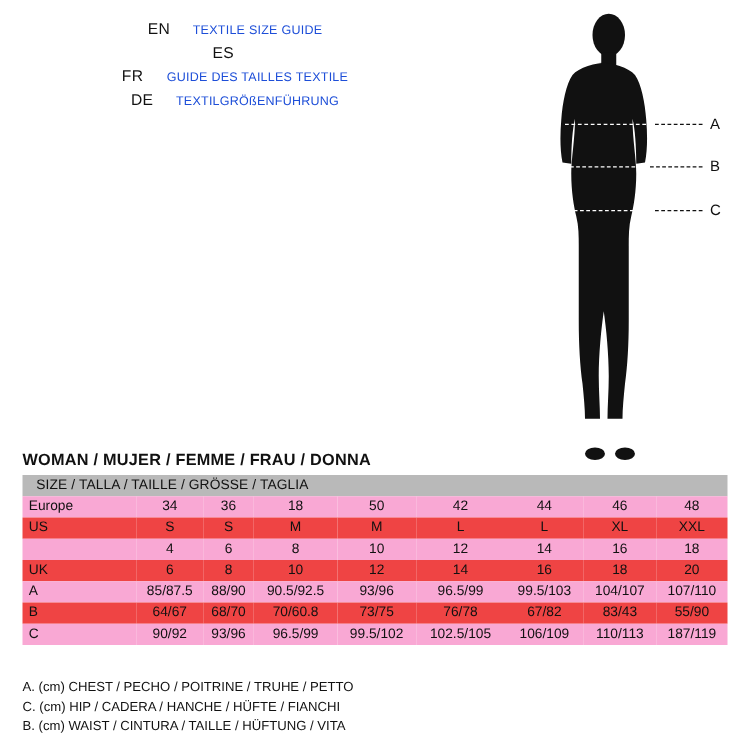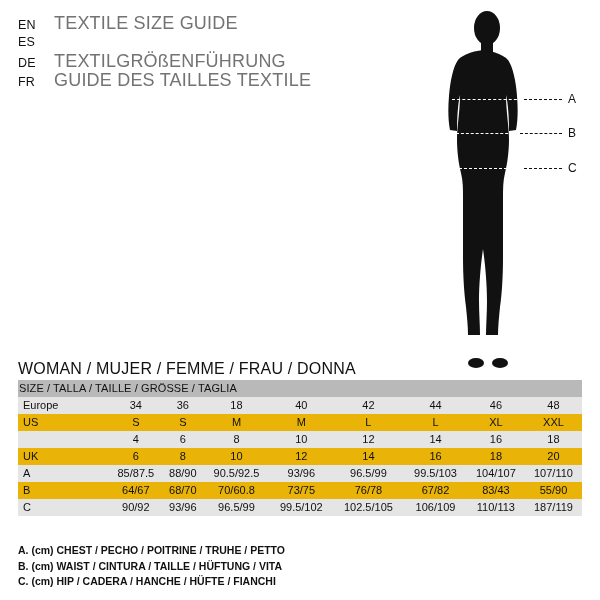--- a/index.html
+++ b/index.html
@@ -26,31 +26,32 @@
     position: absolute;
     left: 18px;
     top: 14px;
     width: 340px;
   }
   .title-row {
     display: flex;
     align-items: baseline;
     height: 19px;
     line-height: 19px;
+    justify-content: center;
   }
   .title-lang {
     width: 36px;
     font-size: 12.5px;
     letter-spacing: 0.2px;
     color: #111;
   }
   .title-text {
-    font-size: 18px;
+    font-size: 10px;
     letter-spacing: 0.2px;
-    color: #737373;
+    color: #1d4ed8;
   }
 
   
   .figure-wrap {
     position: absolute;
     left: 418px;
     top: 6px;
     width: 170px;
     height: 370px;
   }
@@ -69,22 +70,22 @@
     font-size: 12px;
     color: #111;
     font-family: "Liberation Sans", sans-serif;
   }
 
   
   .woman-head {
     position: absolute;
     left: 18px;
     top: 360px;
-    font-size: 16px;
-    font-weight: normal;
+    font-size: 13px;
+    font-weight: bold;
     letter-spacing: 0.2px;
     color: #111;
   }
 
   
   .size-table {
     position: absolute;
     left: 18px;
     top: 380px;
     width: 564px;
@@ -95,68 +96,68 @@
   .size-table td, .size-table th {
     padding: 0;
     height: 17px;
     line-height: 17px;
     text-align: center;
     font-weight: normal;
   }
   .size-table tr.header-row td {
     background: #b9b9b9;
     text-align: left;
-    padding-left: 1px;
+    padding-left: 11px;
     font-size: 11px;
     letter-spacing: 0.1px;
   }
   .size-table tr.band td {
-    background: #e5e5e5;
+    background: #f9a8d4;
   }
   .size-table tr.plain td {
-    background: #eab308;
+    background: #ef4444;
   }
   .size-table td.rowlabel {
     text-align: left;
     padding-left: 5px;
     width: 86px;
   }
 
   
   .legend {
     position: absolute;
     left: 18px;
     top: 543px;
     font-size: 10.5px;
     color: #111;
     line-height: 15.5px;
-    font-weight: bold;
+    font-weight: normal;
   }
   .legend div { white-space: nowrap; }
 </style>
 </head>
 <body>
 
 <div id="page">
 
   <div class="titles">
     <div class="title-row">
       <span class="title-lang">EN</span>
       <span class="title-text">TEXTILE SIZE GUIDE</span>
     </div>
     <div class="title-row">
       <span class="title-lang">ES</span>
     </div>
     <div class="title-row">
+      <span class="title-lang">FR</span>
+      <span class="title-text">GUIDE DES TAILLES TEXTILE</span>
+    </div>
+    <div class="title-row">
       <span class="title-lang">DE</span>
       <span class="title-text">TEXTILGRÖßENFÜHRUNG</span>
-    </div>
-    <div class="title-row">
-      <span class="title-lang">FR</span>
-      <span class="title-text">GUIDE DES TAILLES TEXTILE</span>
     </div>
   </div>
 
   <div class="figure-wrap">
     <svg class="figure-svg" width="170" height="370" viewBox="0 0 170 370">
       <g fill="#111111">
 
         <ellipse cx="69" cy="22" rx="13" ry="17"></ellipse>
 
         <path d="M63,36 h12 v12 h-12 z"></path>
@@ -214,21 +215,21 @@
   <table class="size-table">
     <tbody>
       <tr class="header-row">
         <td colspan="9">SIZE / TALLA / TAILLE / GRÖSSE / TAGLIA</td>
       </tr>
       <tr class="band">
         <td class="rowlabel">Europe</td>
         <td>34</td>
         <td>36</td>
         <td>18</td>
-        <td>40</td>
+        <td>50</td>
         <td>42</td>
         <td>44</td>
         <td>46</td>
         <td>48</td>
       </tr>
       <tr class="plain">
         <td class="rowlabel">US</td>
         <td>S</td>
         <td>S</td>
         <td>M</td>
@@ -291,17 +292,17 @@
         <td>102.5/105</td>
         <td>106/109</td>
         <td>110/113</td>
         <td>187/119</td>
       </tr>
     </tbody>
   </table>
 
   <div class="legend">
     <div>A. (cm) CHEST / PECHO / POITRINE / TRUHE / PETTO</div>
+    <div>C. (cm) HIP / CADERA / HANCHE / HÜFTE / FIANCHI</div>
     <div>B. (cm) WAIST / CINTURA / TAILLE / HÜFTUNG / VITA</div>
-    <div>C. (cm) HIP / CADERA / HANCHE / HÜFTE / FIANCHI</div>
   </div>
 
 </div>
 
 </body></html>

